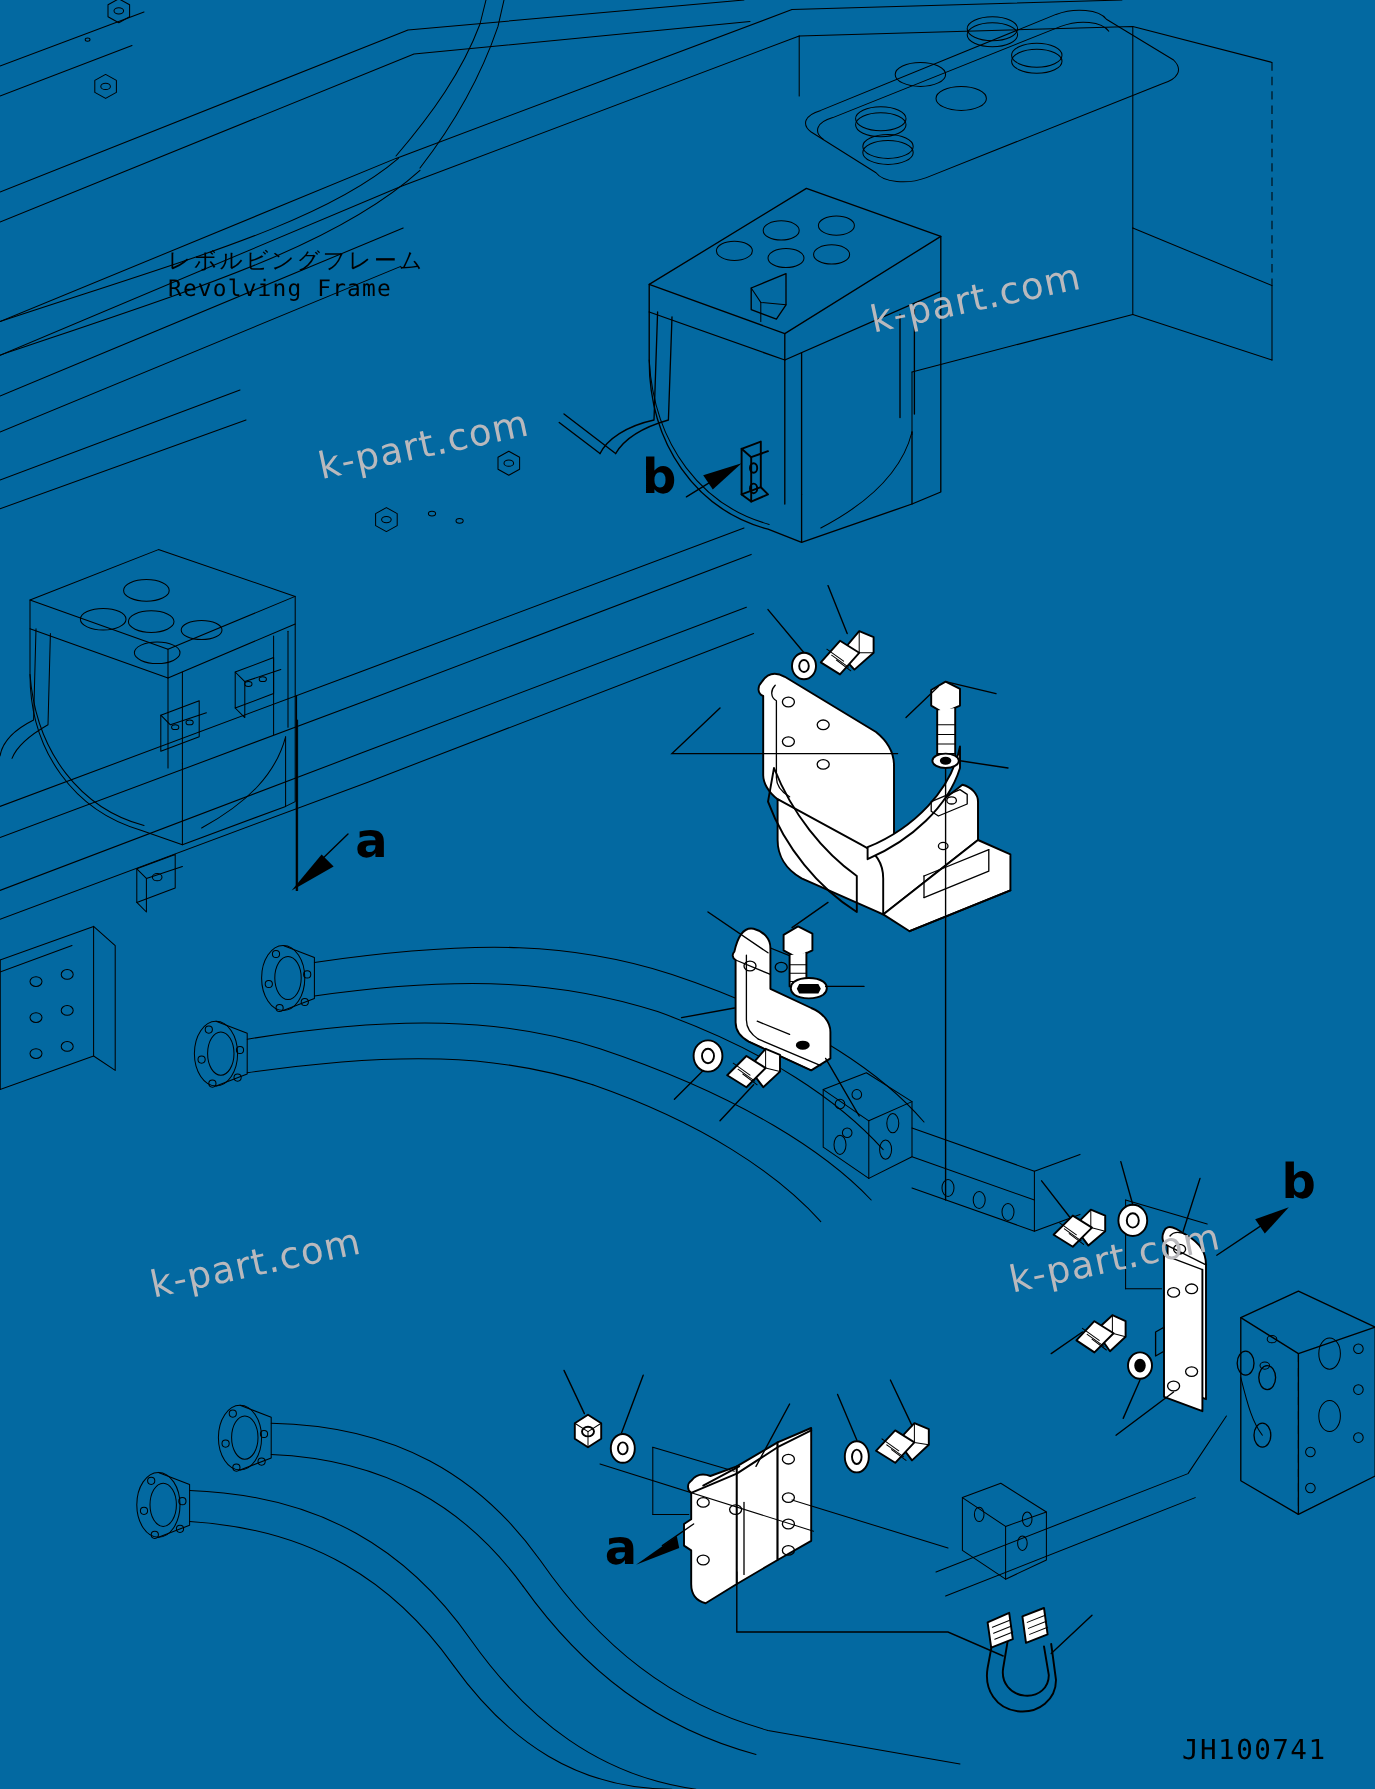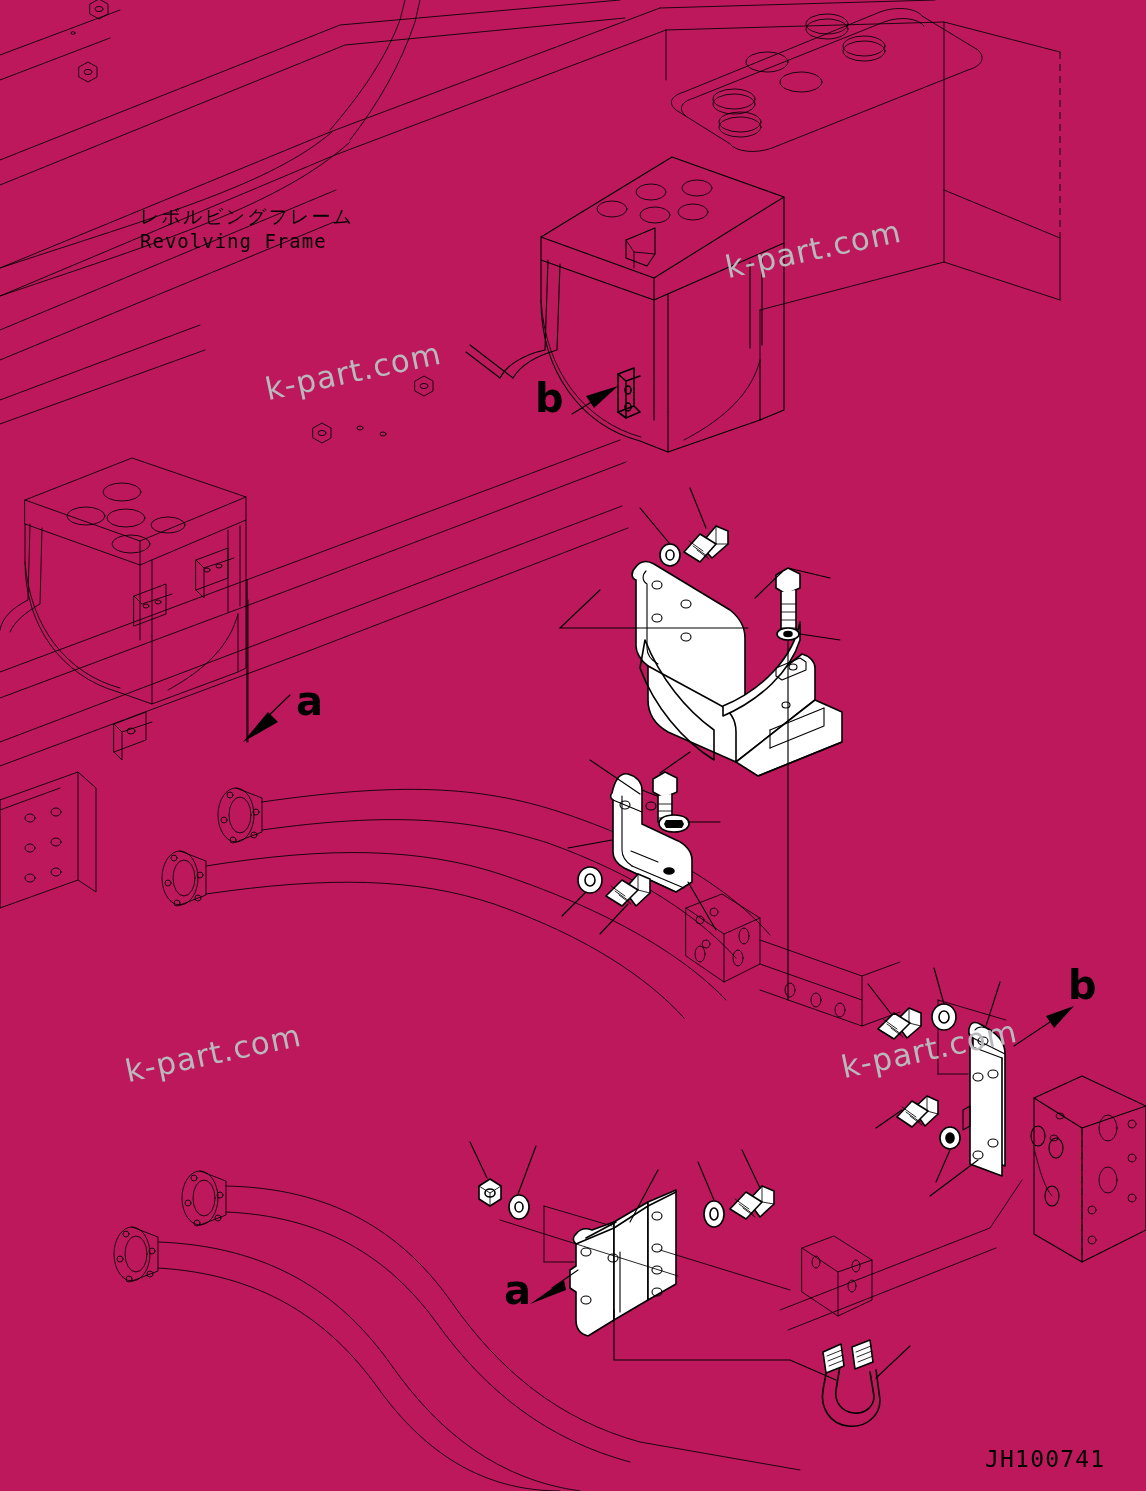--- a/index.html
+++ b/index.html
@@ -8,21 +8,21 @@
     padding: 0;
     background: #ffffff;
   }
   body {
     font-family: "DejaVu Sans Mono", monospace;
   }
   #sheet {
     position: relative;
     width: 1146px;
     height: 1491px;
-    background: #be185d;
+    background: #0369a1;
     overflow: hidden;
   }
   #sheet svg.layer {
     position: absolute;
     left: 0;
     top: 0;
     width: 1146px;
     height: 1491px;
   }
   

